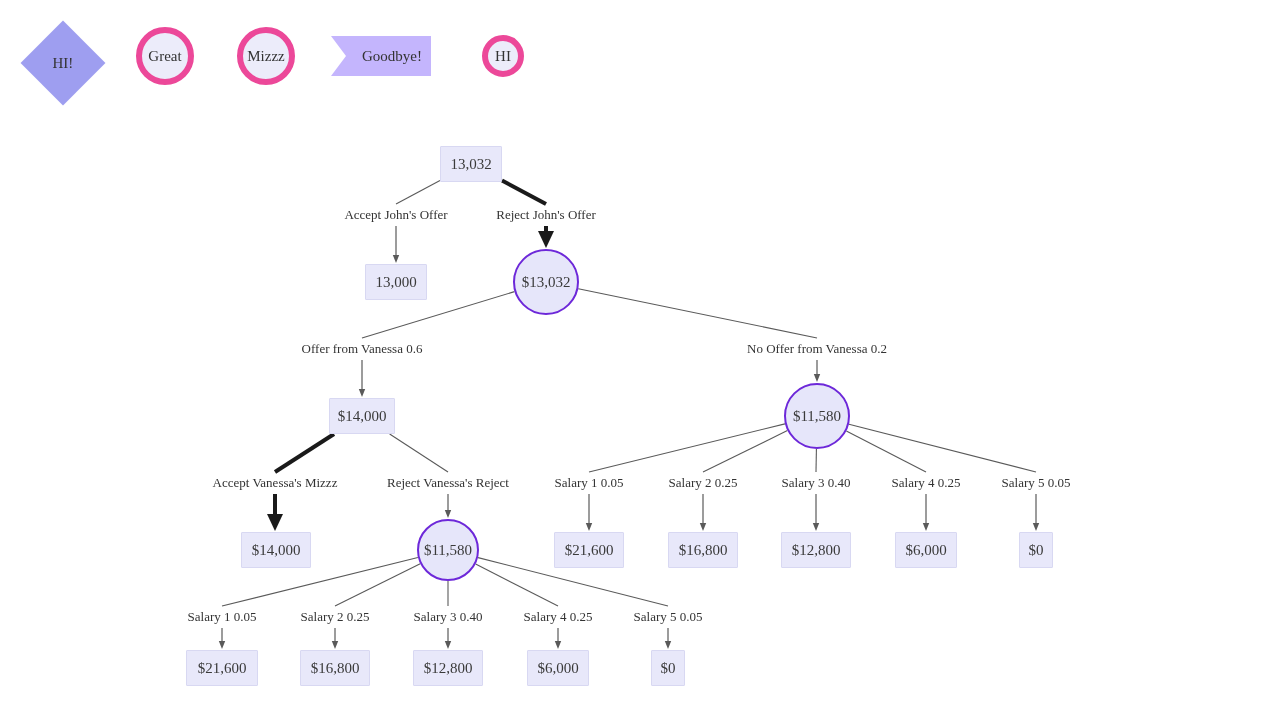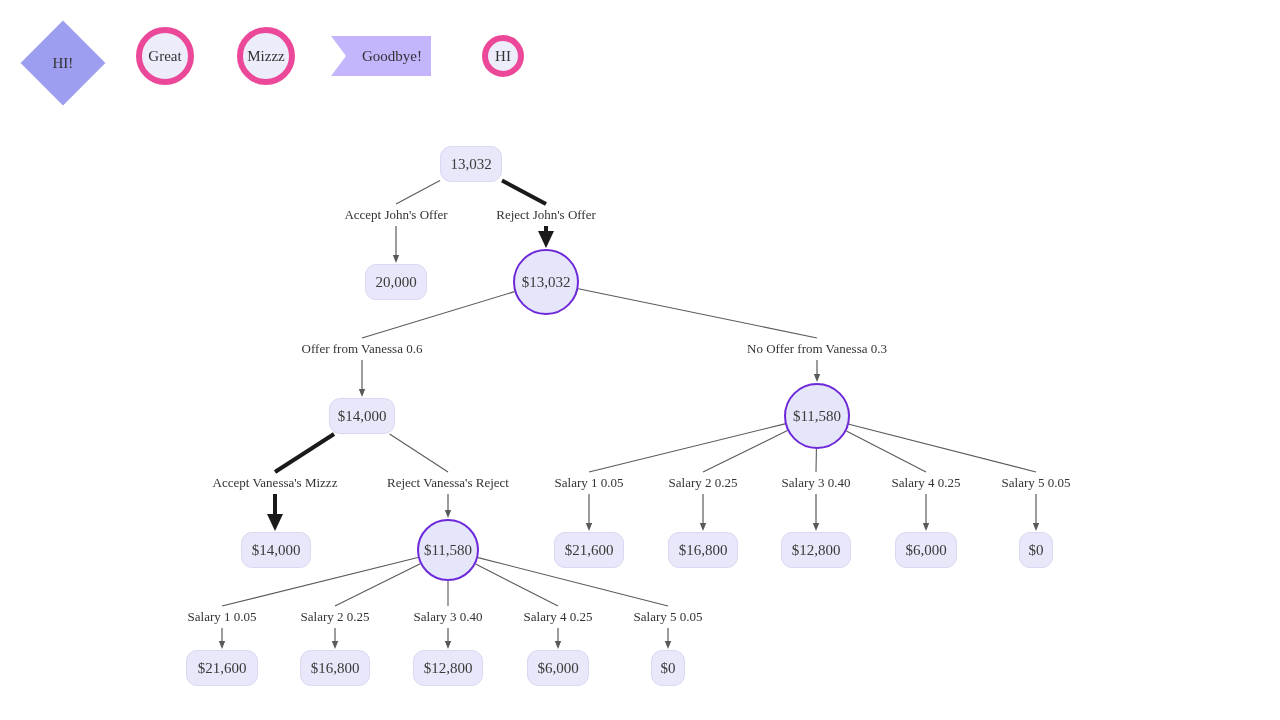--- a/index.html
+++ b/index.html
@@ -68,21 +68,21 @@
     box-sizing: border-box;
     display: flex;
     align-items: center;
     justify-content: center;
     font-size: 15px;
     color: #3a3a3a;
     white-space: nowrap;
     background: #e8e8fa;
     border: 1px solid #d8d8f2;
   }
-  .node.rect { border-radius: 11px; }
+  .node.rect { border-radius: 1px; }
   .node.ellipse {
     border-radius: 50%;
     background: #e6e6fa;
     border: 2px solid #6d28d9;
   }
 
   
   .edge-label {
     position: absolute;
     font-size: 13px;
@@ -161,21 +161,21 @@
       </div>
       <div class="palette-shape shape-circle" style="left: 482px; top: 35px; width: 42px; height: 42px;">
         <span>HI</span>
       </div>
     </div>
   <div id="node-layer">
       <div class="node rect" style="left: 440px; top: 146px; width: 62px; height: 36px;">
         <span>13,032</span>
       </div>
       <div class="node rect" style="left: 365px; top: 264px; width: 62px; height: 36px;">
-        <span>20,000</span>
+        <span>13,000</span>
       </div>
       <div class="node ellipse" style="left: 513px; top: 249px; width: 66px; height: 66px;">
         <span>$13,032</span>
       </div>
       <div class="node rect" style="left: 329px; top: 398px; width: 66px; height: 36px;">
         <span>$14,000</span>
       </div>
       <div class="node ellipse" style="left: 784px; top: 383px; width: 66px; height: 66px;">
         <span>$11,580</span>
       </div>
@@ -213,21 +213,21 @@
         <span>$6,000</span>
       </div>
       <div class="node rect" style="left: 651px; top: 650px; width: 34px; height: 36px;">
         <span>$0</span>
       </div>
     </div>
   <div id="edge-label-layer">
       <div class="edge-label" style="left: 396px; top: 215px;">Accept John's Offer</div>
       <div class="edge-label" style="left: 546px; top: 215px;">Reject John's Offer</div>
       <div class="edge-label" style="left: 362px; top: 349px;">Offer from Vanessa 0.6</div>
-      <div class="edge-label" style="left: 817px; top: 349px;">No Offer from Vanessa 0.3</div>
+      <div class="edge-label" style="left: 817px; top: 349px;">No Offer from Vanessa 0.2</div>
       <div class="edge-label" style="left: 275px; top: 483px;">Accept Vanessa's Mizzz</div>
       <div class="edge-label" style="left: 448px; top: 483px;">Reject Vanessa's Reject</div>
       <div class="edge-label" style="left: 589px; top: 483px;">Salary 1 0.05</div>
       <div class="edge-label" style="left: 703px; top: 483px;">Salary 2 0.25</div>
       <div class="edge-label" style="left: 816px; top: 483px;">Salary 3 0.40</div>
       <div class="edge-label" style="left: 926px; top: 483px;">Salary 4 0.25</div>
       <div class="edge-label" style="left: 1036px; top: 483px;">Salary 5 0.05</div>
       <div class="edge-label" style="left: 222px; top: 617px;">Salary 1 0.05</div>
       <div class="edge-label" style="left: 335px; top: 617px;">Salary 2 0.25</div>
       <div class="edge-label" style="left: 448px; top: 617px;">Salary 3 0.40</div>

